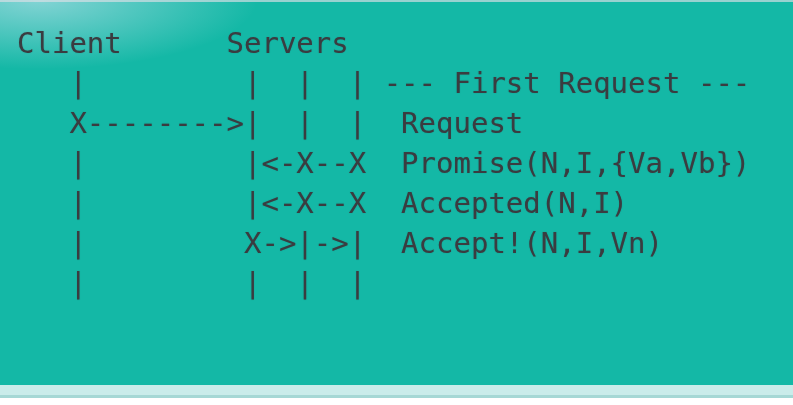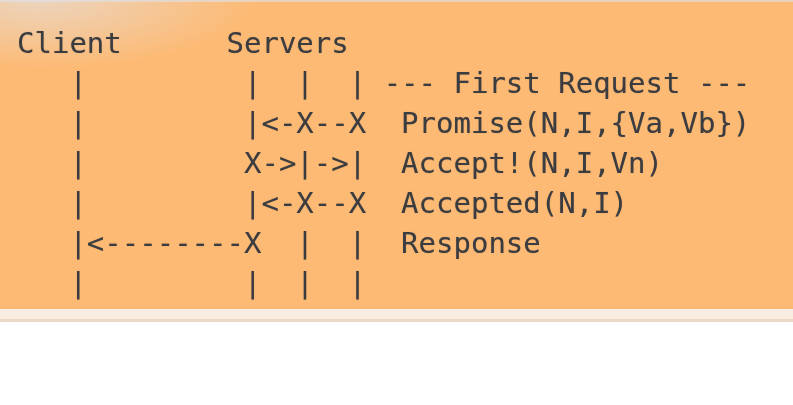--- a/index.html
+++ b/index.html
@@ -5,22 +5,22 @@
   html, body {
     margin: 0;
     padding: 0;
     width: 793px;
     height: 405px;
     overflow: hidden;
   }
   .screen {
     position: relative;
     width: 793px;
-    height: 322px;
-    background: #fdba74;
+    height: 398px;
+    background: #14b8a6;
   }
   
   .corner-tint {
     position: absolute;
     left: 0; top: 0;
     width: 260px; height: 70px;
     background: radial-gradient(ellipse at 15% 0%, rgba(222,234,250,0.55), rgba(222,234,250,0) 70%);
     pointer-events: none;
   }
   .top-edge {
@@ -64,22 +64,22 @@
 </head>
 <body>
 
 <div class="screen">
   <div class="corner-tint"></div>
   <div class="top-edge"></div>
 
   <div class="ascii">
     <div class="row">Client      Servers</div>
     <div class="row">   |         |  |  | --- First Request ---</div>
+    <div class="row">   X--------&gt;|  |  |  Request</div>
     <div class="row">   |         |&lt;-X--X  Promise(N,I,{Va,Vb})</div>
+    <div class="row">   |         |&lt;-X--X  Accepted(N,I)</div>
     <div class="row">   |         X-&gt;|-&gt;|  Accept!(N,I,Vn)</div>
-    <div class="row">   |         |&lt;-X--X  Accepted(N,I)</div>
-    <div class="row">   |&lt;--------X  |  |  Response</div>
     <div class="row">   |         |  |  |</div>
   </div>
 
   <div class="bottom-band"></div>
   <div class="bottom-edge"></div>
 </div>
 
 </body></html>

